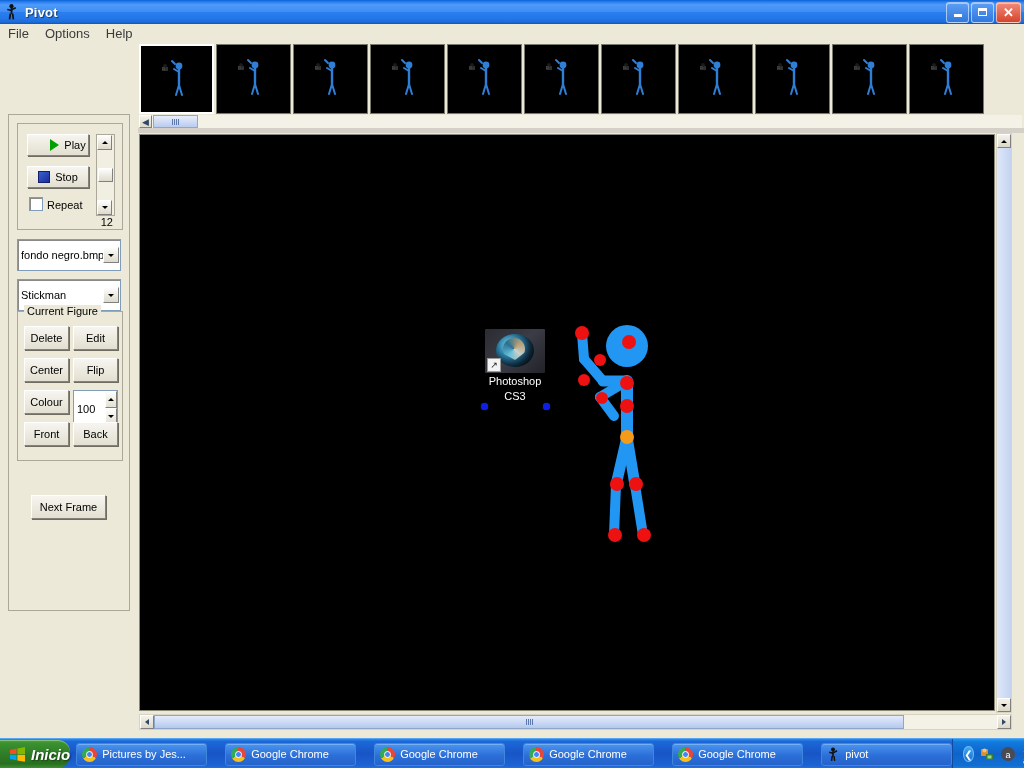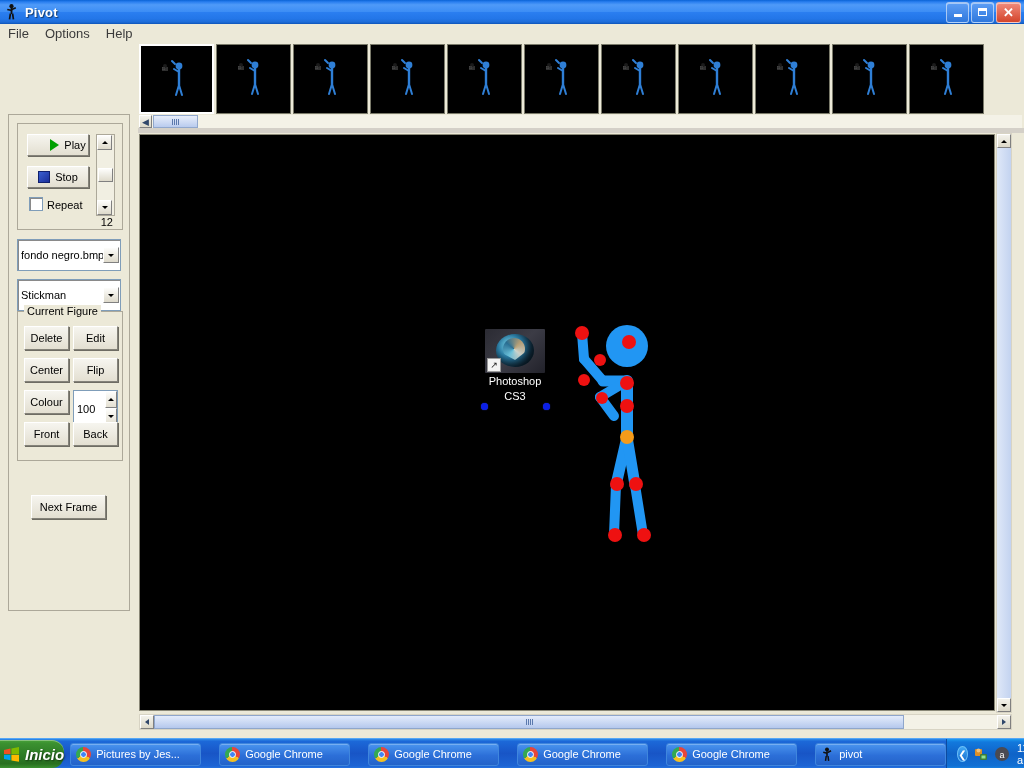--- a/index.html
+++ b/index.html
@@ -276,21 +276,21 @@
   .taskbar {
     position: absolute; left: 0; top: 738px; width: 1024px; height: 30px;
     background: linear-gradient(to bottom,#2f8ae8 0%, #1c68d8 8%, #1855c6 48%, #1d64d4 90%, #2a7ae6 100%);
     border-top: 1px solid #54a6f5;
     display: flex; align-items: center;
   }
   .start-btn {
     width: 100px; height: 28px; margin-left: 0;
     background: linear-gradient(to bottom,#4aa33a 0%,#3b9130 12%,#2f7d27 50%,#287020 85%,#3b9130 100%);
     border-radius: 0 12px 12px 0;
-    display: flex; align-items: center; gap: 5px; padding-left: 3px;
+    display: flex; align-items: center; gap: 5px; padding-left: 9px;
     box-sizing: border-box;
     box-shadow: inset 0 1px 0 rgba(255,255,255,0.35);
   }
   .start-logo { width: 17px; height: 17px; position: relative; }
   .start-text {
     color: #fff; font-size: 15px; font-weight: bold; font-style: italic;
     text-shadow: 1px 1px 2px rgba(0,0,0,0.55);
   }
   .tasks { display: flex; align-items: center; gap: 18px; margin-left: 6px; flex: 1; }
   .task {

